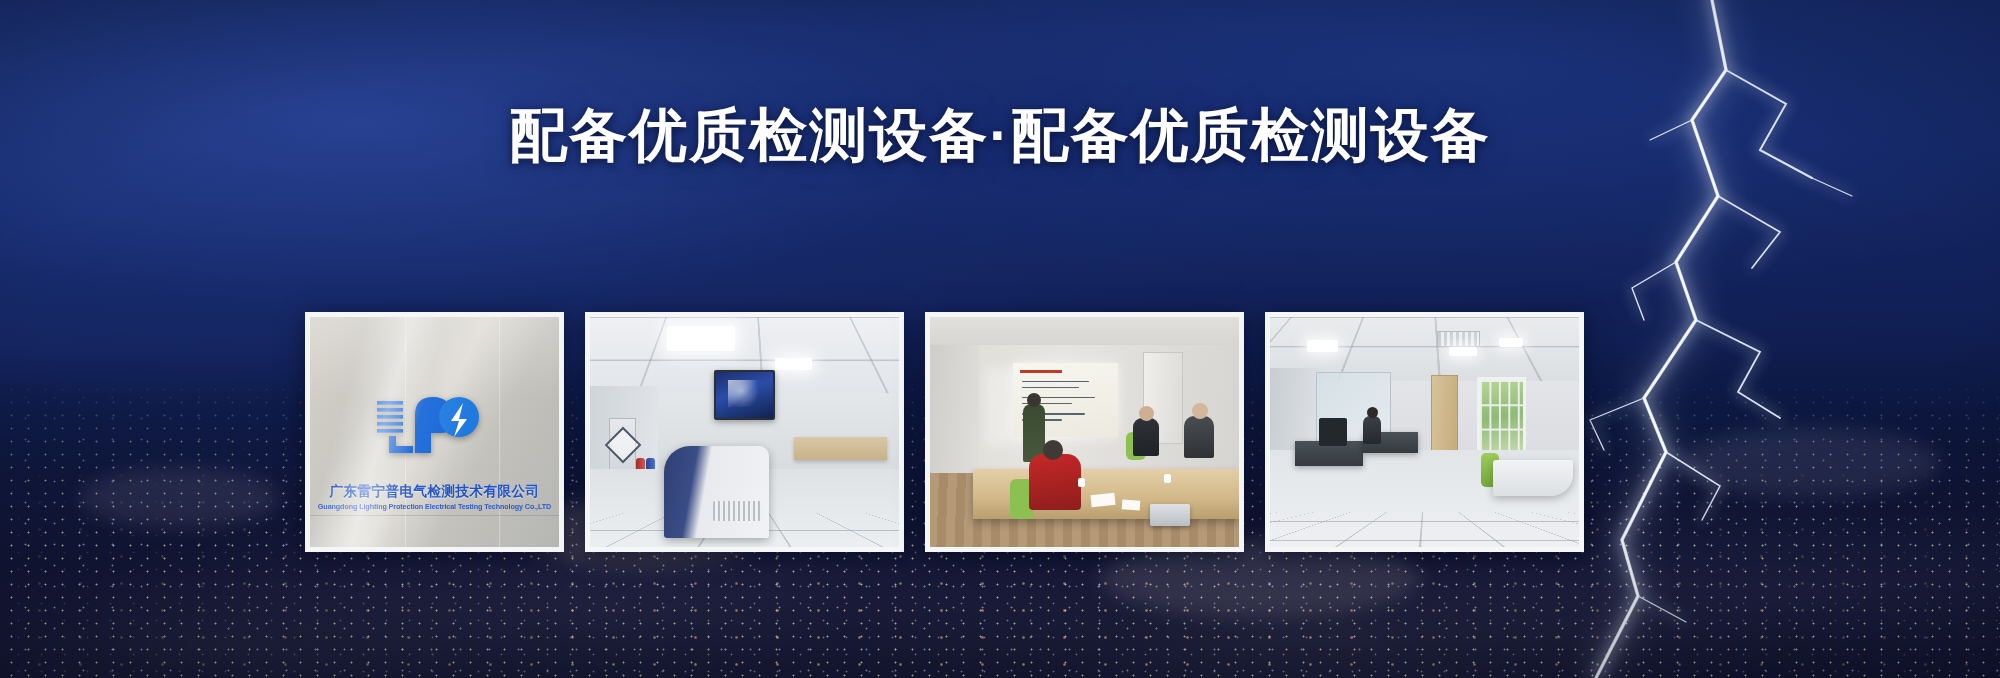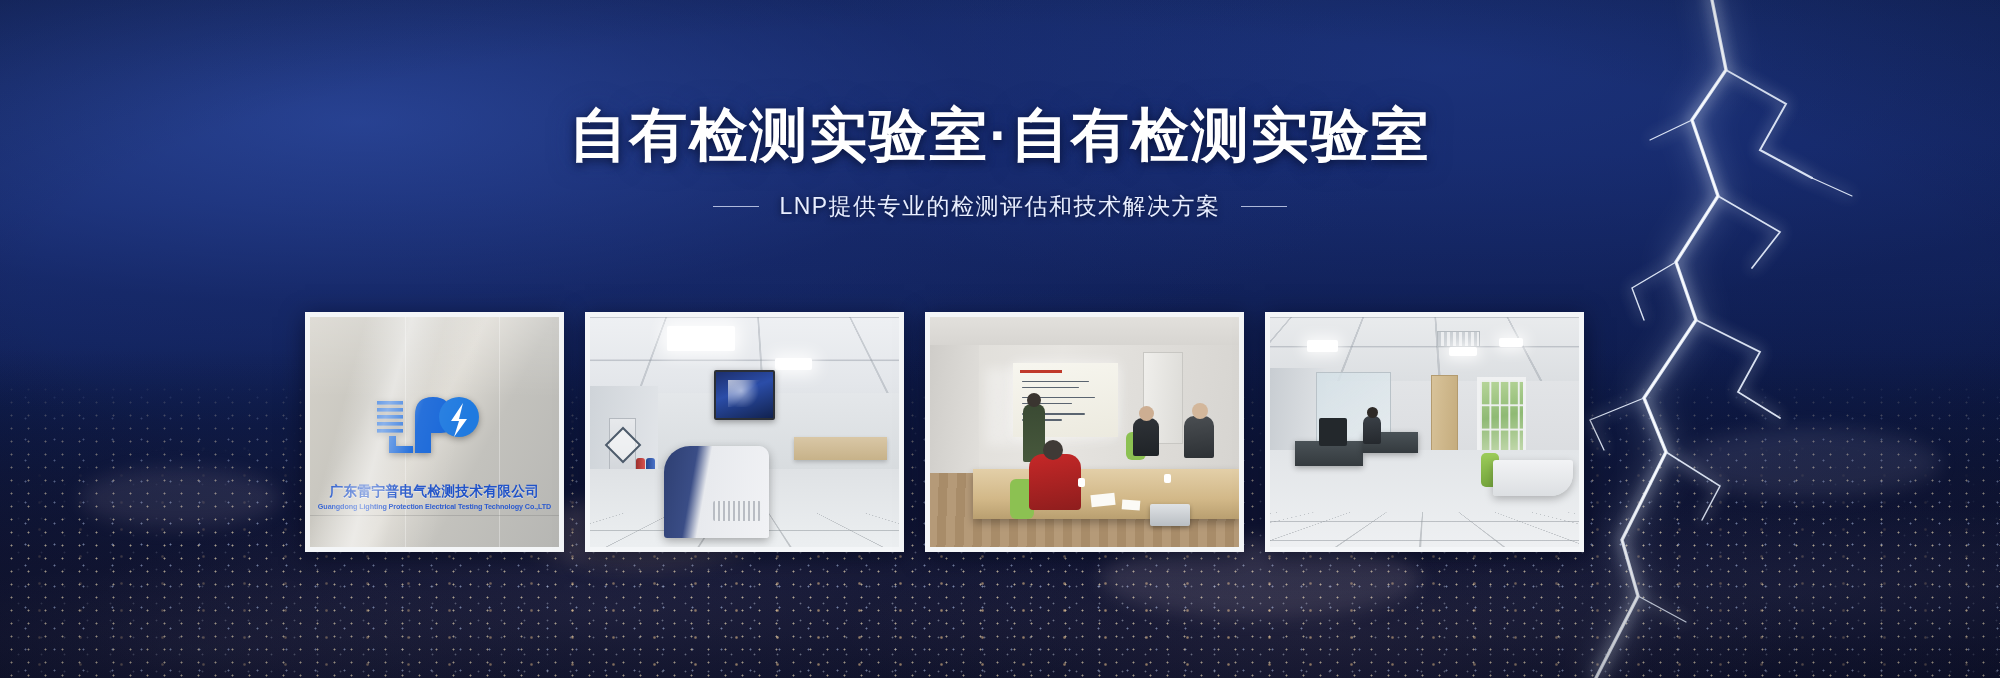--- a/index.html
+++ b/index.html
@@ -450,26 +450,21 @@
       </g>
       <g stroke="#ffffff" fill="none" stroke-linecap="round" opacity="0.95">
         <path d="M470 -10 L486 70 L452 120 L478 196 L436 262 L456 320 L404 398 L426 452 L382 540 L398 596 L356 678" stroke-width="1.5"></path>
       </g>
     </svg>
   </div>
 
   <div class="vignette"></div>
 
   <div class="headline-wrap">
-    <div class="headline">自有检测实验室·自有检测实验室</div>
-    <div class="subline">
-      <span class="rule"></span>
-      <span class="sub-text">LNP提供专业的检测评估和技术解决方案</span>
-      <span class="rule"></span>
-    </div>
+    <div class="headline">配备优质检测设备·配备优质检测设备</div>
   </div>
 
   <div class="gallery">
 
     <div class="card c1">
       <div class="photo p1">
         <div class="seam s1"></div>
         <div class="seam s2"></div>
         <div class="seamh h1"></div>
         <div class="logo-mark">

